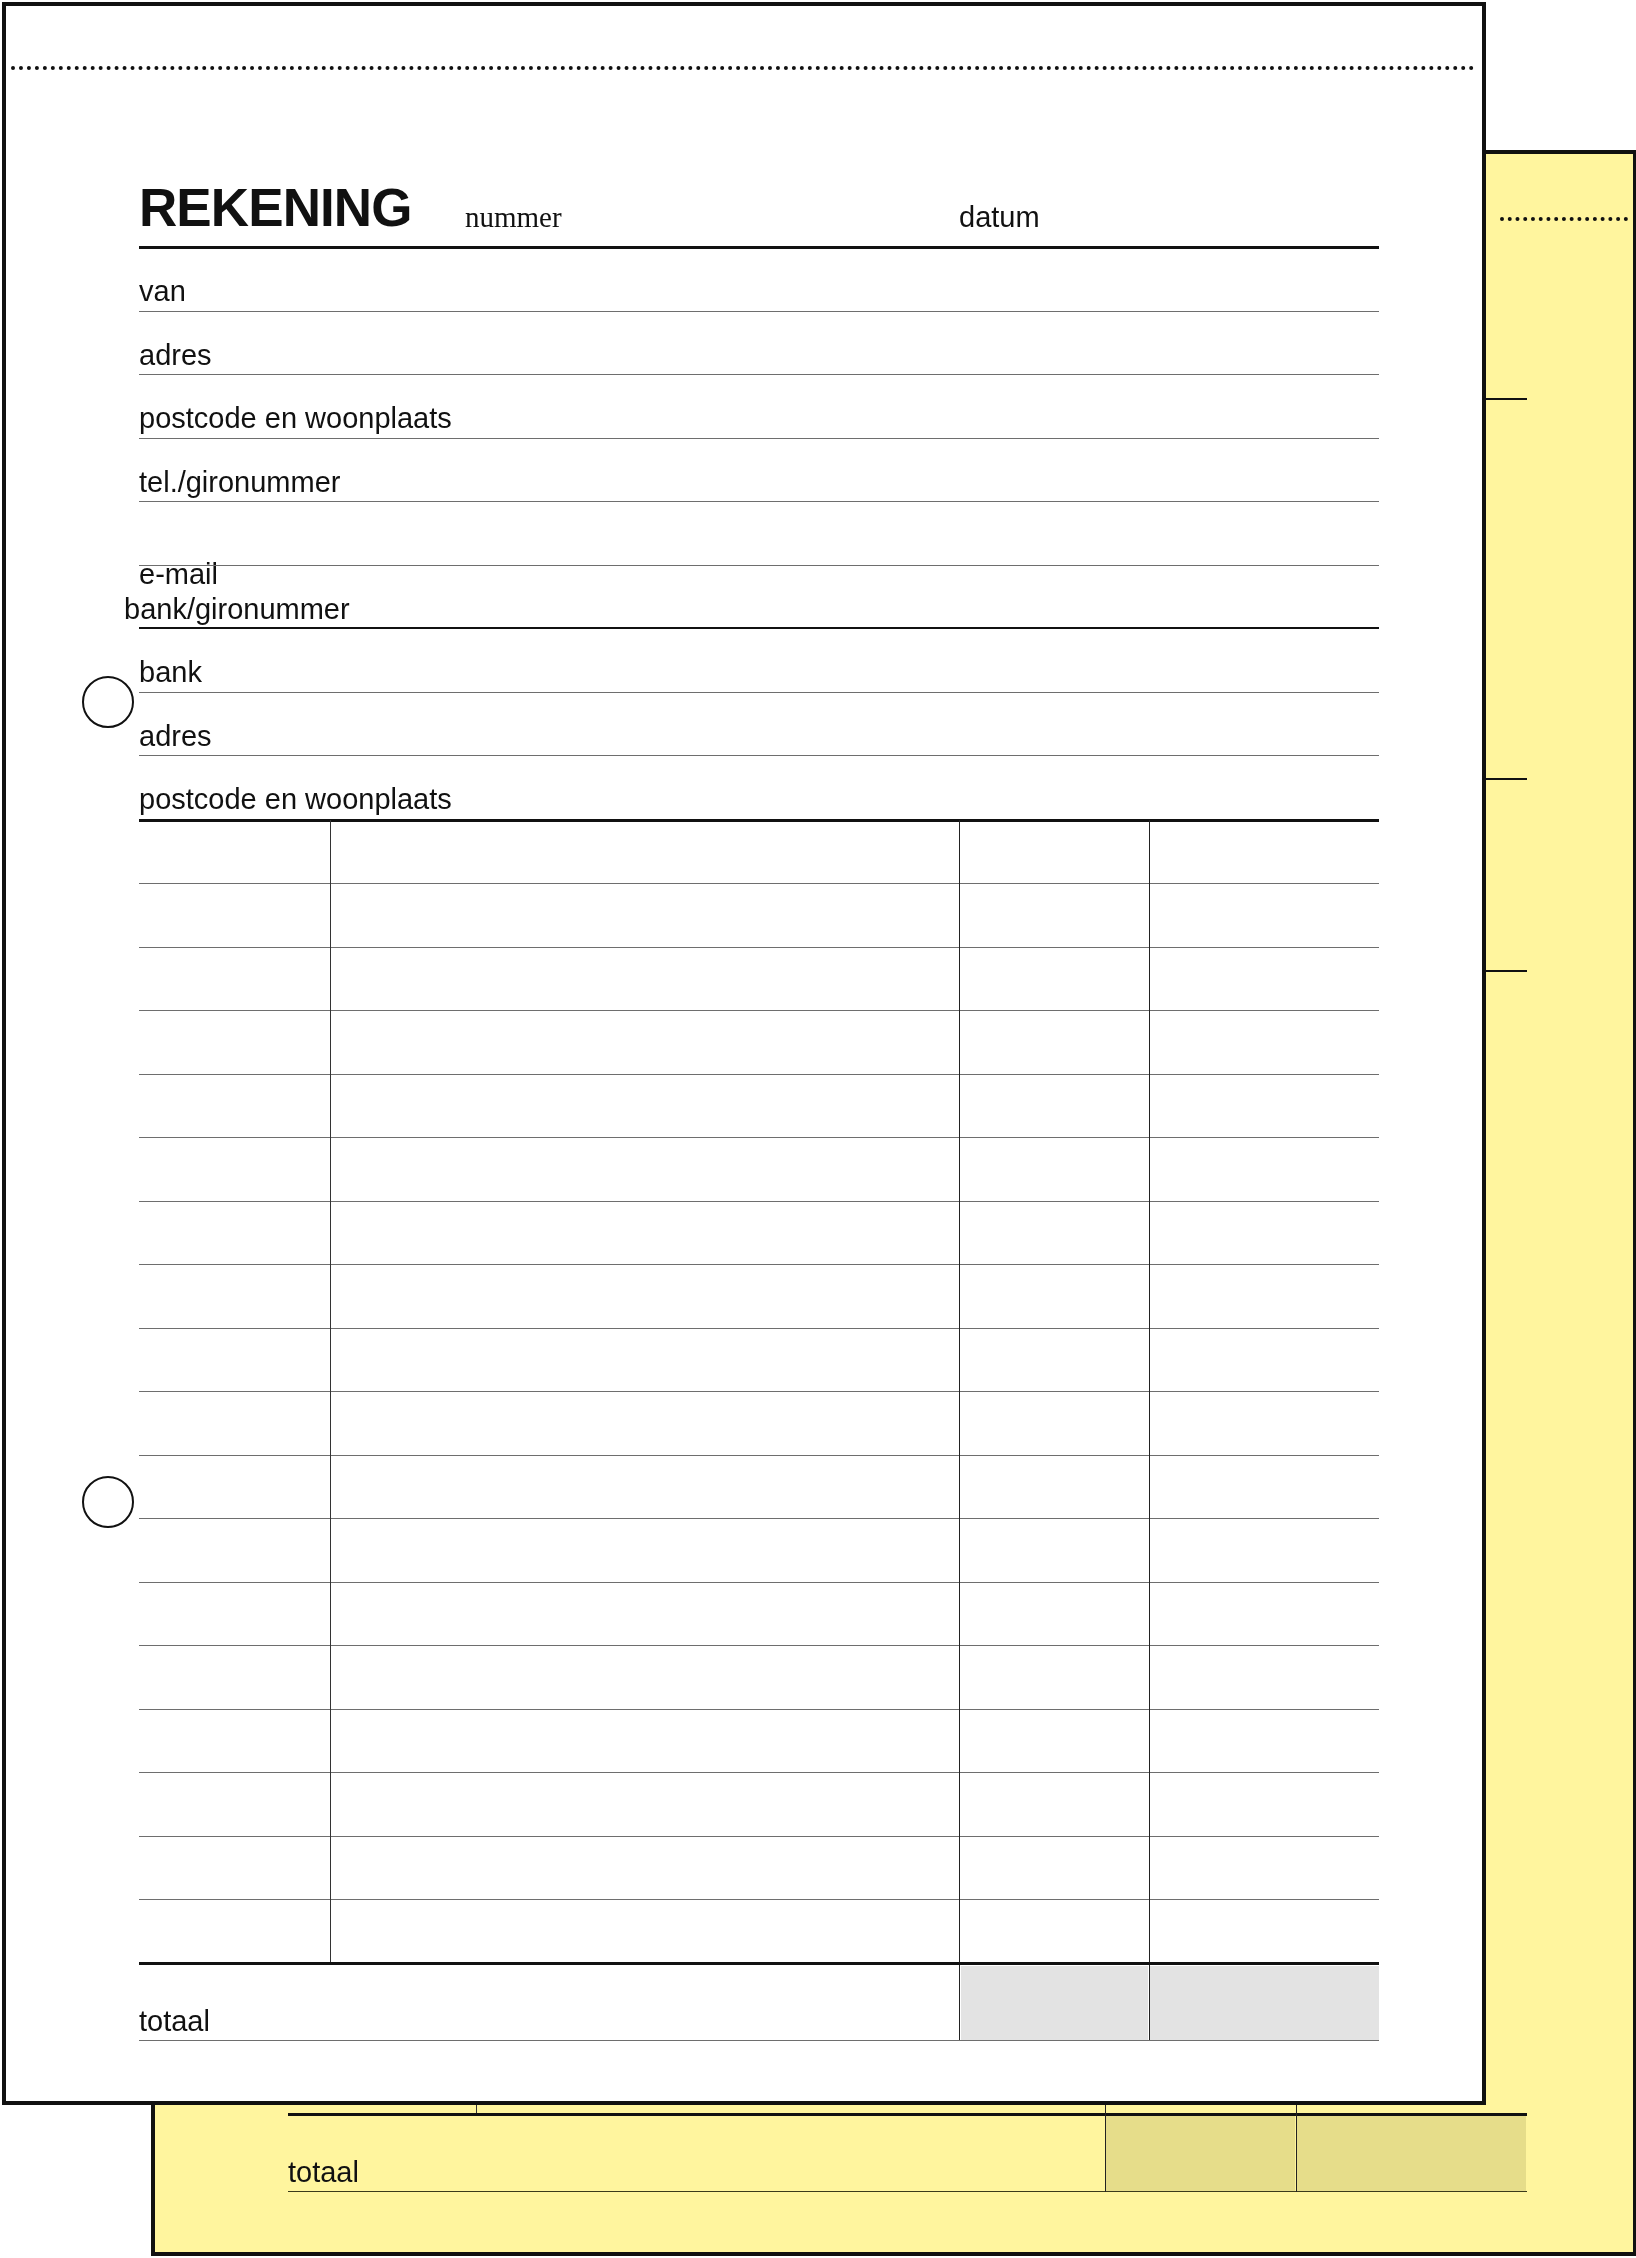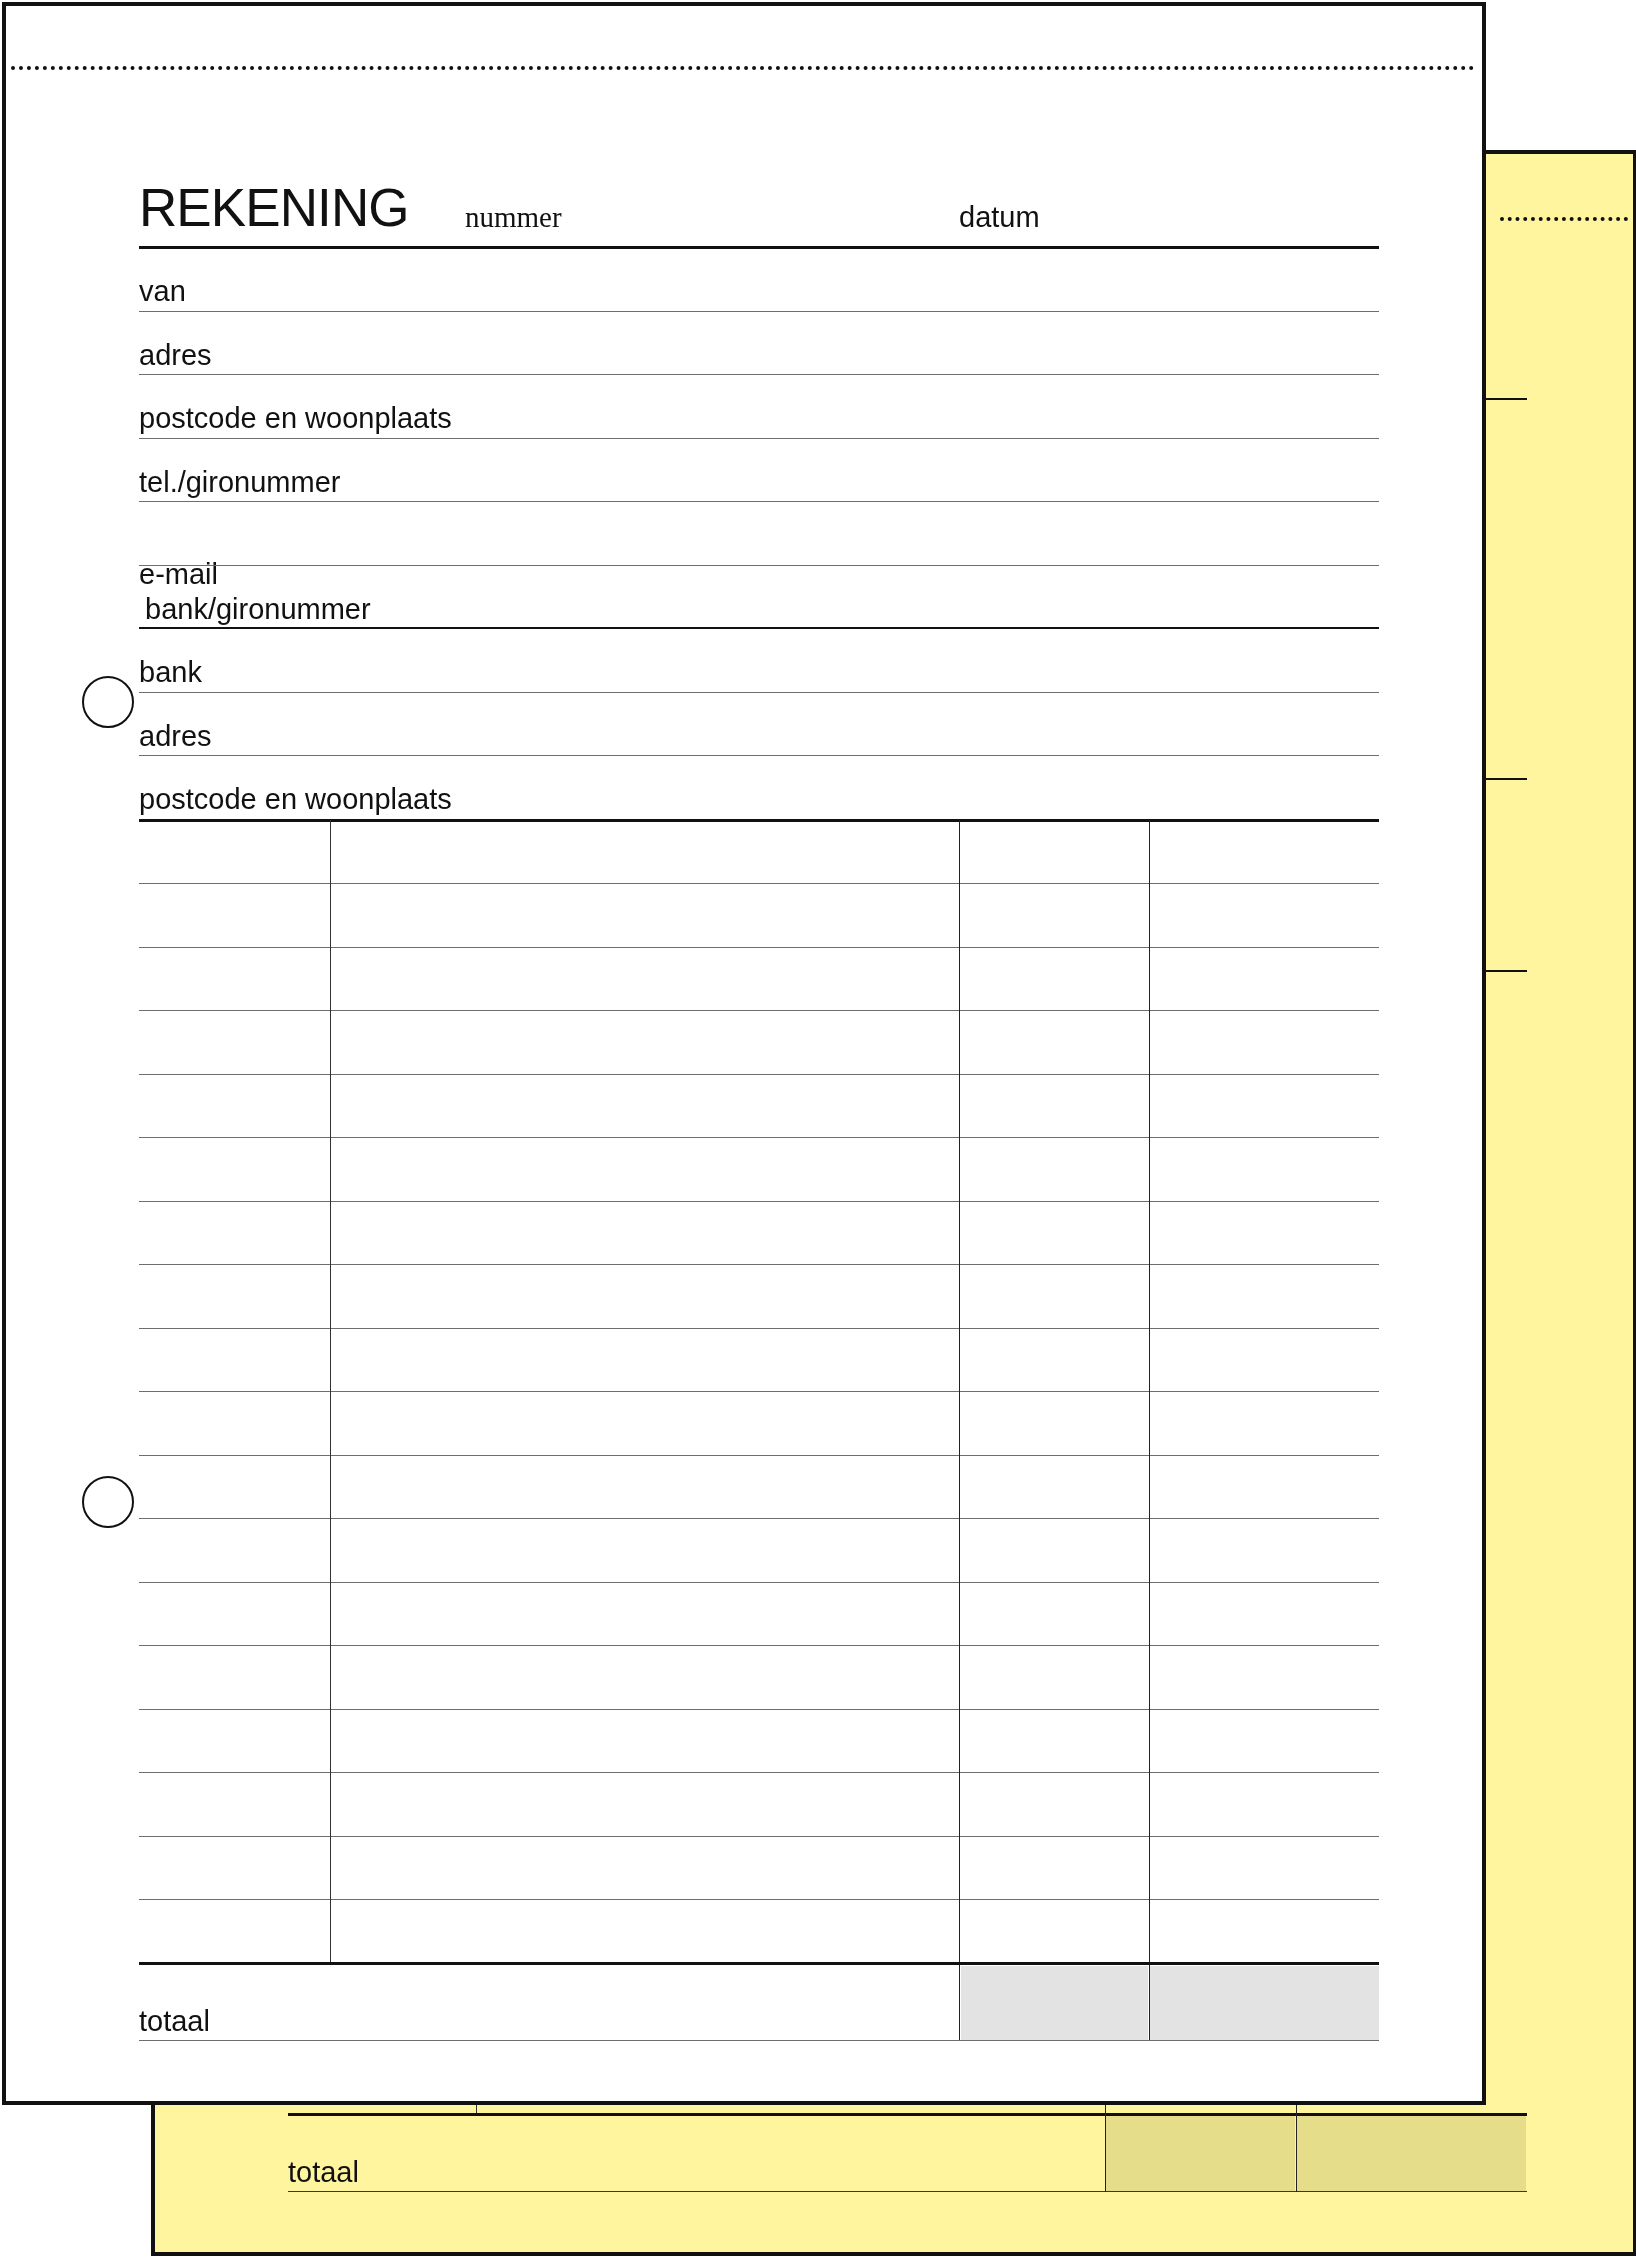--- a/index.html
+++ b/index.html
@@ -9,21 +9,21 @@
   .sheet-yellow { left:151px; top:150px; width:1478px; height:2098px; background:#fff59e;
                   border:4.4px solid #111; box-sizing:content-box; }
   .sheet-white { left:1.8px; top:1.8px; width:1476px; height:2095px; background:#ffffff;
                  border:4.4px solid #111; box-sizing:content-box; }
   .dots { height:0; border-top:4.4px dotted #111; }
   .hline-thin { height:0; border-top:1.8px solid #6e6e6e; }
   .hline-thick { height:0; border-top:3.5px solid #111; }
   .vline { width:0; border-left:1.8px solid #222; }
   .vline-thin { width:0; border-left:0.9px solid #333; }
   .label { font-size:29px; line-height:1; white-space:nowrap; }
-  .title { font-size:53px; font-weight:normal; line-height:1; letter-spacing:-0.9px;text-align:center; }
+  .title { font-size:53px; font-weight:bold; line-height:1; letter-spacing:-0.9px;text-align:center; }
   .hole { width:48px; height:48px; border:2.6px solid #111; border-radius:50%; background:#fff; }
   .gray-cell { background:#e3e3e3; }
   .ygray-cell { background:#e6dd8a; }
   .tick { height:0; border-top:2.6px solid #111; }
 </style>
 </head>
 <body>
 
 <div class="abs sheet-yellow"></div>
 <div class="abs dots" style="left:1500px; top:217px; width:128px;"></div>
@@ -54,21 +54,21 @@
 <div class="abs label" style="left:139px; top:277px;">van</div>
 <div class="abs hline-thin" style="left:139px; top:311px; width:1240px;"></div>
 <div class="abs label" style="left:139px; top:341px;">adres</div>
 <div class="abs hline-thin" style="left:139px; top:374px; width:1240px;"></div>
 <div class="abs label" style="left:139px; top:404px;">postcode en woonplaats</div>
 <div class="abs hline-thin" style="left:139px; top:438px; width:1240px;"></div>
 <div class="abs label" style="left:139px; top:468px;">tel./gironummer</div>
 <div class="abs hline-thin" style="left:139px; top:501px; width:1240px;"></div>
 <div class="abs label" style="left:139px; top:560px;">e-mail</div>
 <div class="abs hline-thin" style="left:139px; top:565px; width:1240px;"></div>
-<div class="abs label" style="left:145px; top:595px;">bank/gironummer</div>
+<div class="abs label" style="left:124px; top:595px;">bank/gironummer</div>
 <div class="abs hline-thick" style="left:139px; top:627px; width:1240px; border-top-width:2.6px;"></div>
 
 <div class="abs label" style="left:139px; top:658px;">bank</div>
 <div class="abs hline-thin" style="left:139px; top:692px; width:1240px;"></div>
 <div class="abs label" style="left:139px; top:722px;">adres</div>
 <div class="abs hline-thin" style="left:139px; top:755px; width:1240px;"></div>
 <div class="abs label" style="left:139px; top:785px;">postcode en woonplaats</div>
 <div class="abs hline-thick" style="left:139px; top:819px; width:1240px;"></div>
 
 <div id="table-rows">

